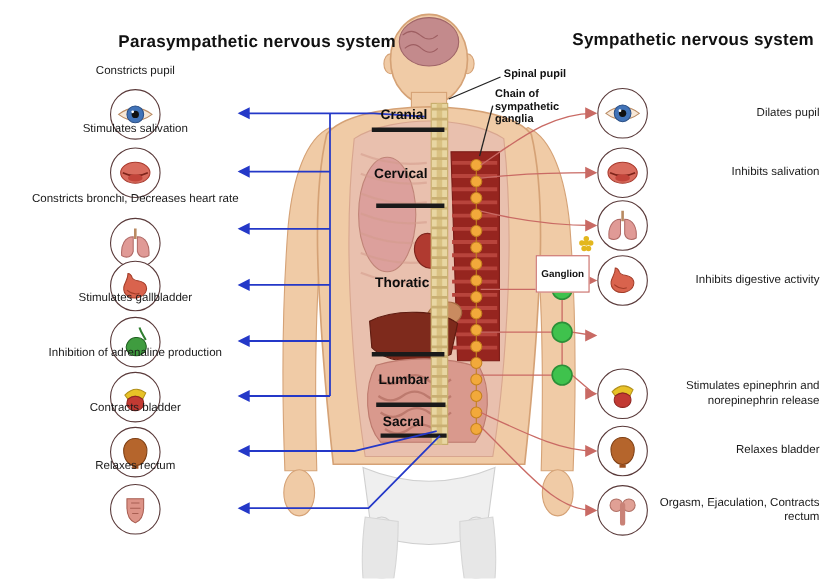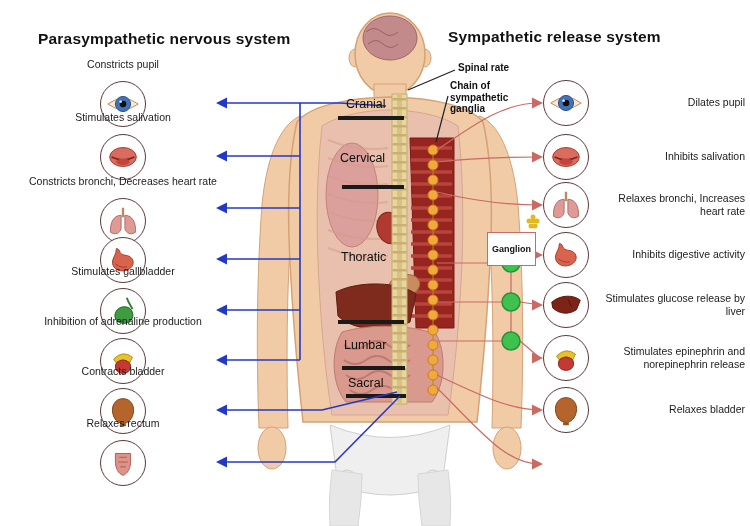--- a/index.html
+++ b/index.html
@@ -1,38 +1,38 @@
 <!DOCTYPE html>
 <html style="--parasympathetic-blue: #2438C8; --sympathetic-red: #C96A64; --ganglion-green: #3FC24D; --chain-orange: #F2A93B; --skin: #F0CBA6;"><head>
 <meta charset="utf-8">
 <style>
   html,body{margin:0;padding:0;background:#fff;}
   .stage{position:relative;width:750px;height:526px;background:#fff;overflow:hidden;
          font-family:"Liberation Sans",sans-serif;}
   svg.art{position:absolute;left:0;top:0;}
-  .title{position:absolute;font-weight:bold;font-size:15.5px;color:#111;text-align:left;letter-spacing:.2px;}
+  .title{position:absolute;font-weight:bold;font-size:15.5px;color:#111;text-align:right;letter-spacing:.2px;}
   .title-left{left:38px;top:30px;width:322px;}
   .title-right{left:448px;top:28px;width:292px;}
 
   .item{position:absolute;display:flex;align-items:center;height:48px;}
   .item.left{left:28px;width:190px;justify-content:flex-end;gap:10px;flex-direction:column;}
   .item.right{left:543px;width:202px;gap:7px;}
   .ilabel{font-size:10.5px;color:#1a1a1a;line-height:1.25;}
   .item.left .ilabel{text-align:right;flex:1;}
   .item.right .ilabel{text-align:right;flex:1;}
   .circle{width:46px;height:46px;border-radius:50%;border:1.6px solid #5a3a3a;background:#fff;
           flex:0 0 auto;display:flex;align-items:center;justify-content:center;box-sizing:border-box;overflow:hidden;}
   .circle svg{width:38px;height:38px;}
 
   .l0{top:79px}.l1{top:132px}.l2{top:196px}.l3{top:235px}
   .l4{top:286px}.l5{top:336px}.l6{top:386px}.l7{top:438px}
   .r0{top:79px}.r1{top:133px}.r2{top:181px}.r3{top:231px}
   .r4{top:281px}.r5{top:334px}.r6{top:386px}.r7{top:440px}
 
-  .seg{position:absolute;font-weight:normal;font-size:12.5px;color:#0d0d0d;}
+  .seg{position:absolute;font-weight:bold;font-size:12.5px;color:#0d0d0d;}
   .s0{left:346px;top:97px}.s1{left:340px;top:151px}.s2{left:341px;top:250px}
   .s3{left:344px;top:338px}.s4{left:348px;top:376px}
 
   .clabel{position:absolute;font-weight:bold;font-size:10px;color:#111;}
   .spinal-cord{left:458px;top:62px;}
   .chain{left:450px;top:80px;width:74px;line-height:1.15;}
   .gbox{position:absolute;left:487px;top:232px;font-weight:bold;font-size:9px;color:#111;
         border:1px solid var(--sympathetic-red,#C96A64);background:#fff;padding:11px 4px;}
 
   .blue-lines{stroke:var(--parasympathetic-blue,#2438C8);fill:none;stroke-width:1.6;}
@@ -156,23 +156,23 @@
       </g>
     </g>
 
     <g stroke="#222" stroke-width="1.2">
       <line x1="455" y1="70" x2="408" y2="90"></line>
       <line x1="448" y1="96" x2="436" y2="142"></line>
     </g>
   </svg>
 
   <div class="title title-left">Parasympathetic nervous system</div>
-  <div class="title title-right">Sympathetic release system</div>
-
-  <div class="clabel spinal-cord">Spinal rate</div>
+  <div class="title title-right">Sympathetic nervous system</div>
+
+  <div class="clabel spinal-cord">Spinal pupil</div>
   <div class="clabel chain">Chain of sympathetic ganglia</div>
   <div class="gbox">Ganglion</div>
 
   <div class="seg s0">Cranial</div>
   <div class="seg s1">Cervical</div>
   <div class="seg s2">Thoratic</div>
   <div class="seg s3">Lumbar</div>
   <div class="seg s4">Sacral</div>
 
   <div class="item left l0">
@@ -273,52 +273,52 @@
     <div class="ilabel">Inhibits salivation</div>
   </div>
   <div class="item right r2">
     <div class="circle">
         <svg viewBox="0 0 40 40">
           <path d="M20 6 v10" stroke="#b98a62" stroke-width="2.5" fill="none"></path>
           <path d="M18 14 C10 14 6 22 7 32 C12 35 17 33 18 28 Z" fill="#e09a96" stroke="#b06a66"></path>
           <path d="M22 14 C30 14 34 22 33 32 C28 35 23 33 22 28 Z" fill="#e09a96" stroke="#b06a66"></path>
         </svg>
       </div>
-    <div class="ilabel">Relaxes bronchi, Increases heart rate</div>
   </div>
   <div class="item right r3">
     <div class="circle">
         <svg viewBox="0 0 40 40">
           <path d="M13 8 C13 14 10 16 9 21 C8 29 16 33 23 31 C31 29 33 21 28 17 C24 14 19 16 17 12 C16 9 15 8 13 8 Z" fill="#d9634d" stroke="#a23c28"></path>
           <path d="M12 24 q6 5 12 3" stroke="#a23c28" fill="none"></path>
         </svg>
       </div>
     <div class="ilabel">Inhibits digestive activity</div>
   </div>
-  <div class="item right r4">
-    <div class="circle">
-        <svg viewBox="0 0 40 40">
-          <path d="M5 17 C14 9 28 9 35 15 L31 25 C22 31 12 29 6 23 Z" fill="#7e2318" stroke="#54130b"></path>
-          <path d="M22 14 l4 8" stroke="#54130b" fill="none"></path>
-        </svg>
-      </div>
-    <div class="ilabel">Stimulates glucose release by liver</div>
-  </div>
   <div class="item right r5">
     <div class="circle">
         <svg viewBox="0 0 40 40">
           <path d="M10 18 Q20 8 30 16 L27 22 Q20 16 13 22 Z" fill="#e8c227" stroke="#b2901a"></path>
           <path d="M13 22 C10 28 14 33 20 33 C26 33 30 28 27 22 C22 18 18 18 13 22 Z" fill="#c23a33" stroke="#8d2420"></path>
         </svg>
       </div>
     <div class="ilabel">Stimulates epinephrin and norepinephrin release</div>
   </div>
   <div class="item right r6">
     <div class="circle">
         <svg viewBox="0 0 40 40">
           <path d="M20 7 C12 7 8 14 9 21 C10 29 15 33 20 33 C25 33 30 29 31 21 C32 14 28 7 20 7 Z" fill="#b5652c" stroke="#7e3f14"></path>
           <path d="M17 33 h6 v3 h-6 z" fill="#9c4f1e"></path>
         </svg>
       </div>
     <div class="ilabel">Relaxes bladder</div>
   </div>
+  <div class="item right r7">
+    <div class="circle">
+        <svg viewBox="0 0 40 40">
+          <circle cx="14" cy="15" r="6" fill="#e0a095" stroke="#b07065"></circle>
+          <circle cx="26" cy="15" r="6" fill="#e0a095" stroke="#b07065"></circle>
+          <path d="M20 15 C20 22 20 27 20 32" stroke="#c98277" stroke-width="5" fill="none" stroke-linecap="round"></path>
+        </svg>
+      </div>
+    <div class="ilabel">Orgasm, Ejaculation, Contracts rectum</div>
+  </div>
 
 </div>
 
 </body></html>

